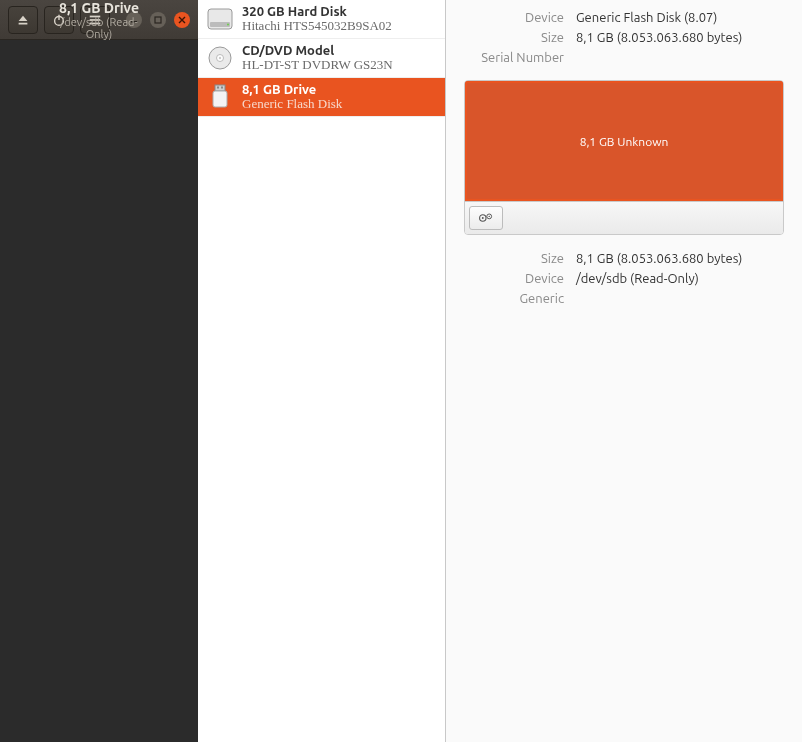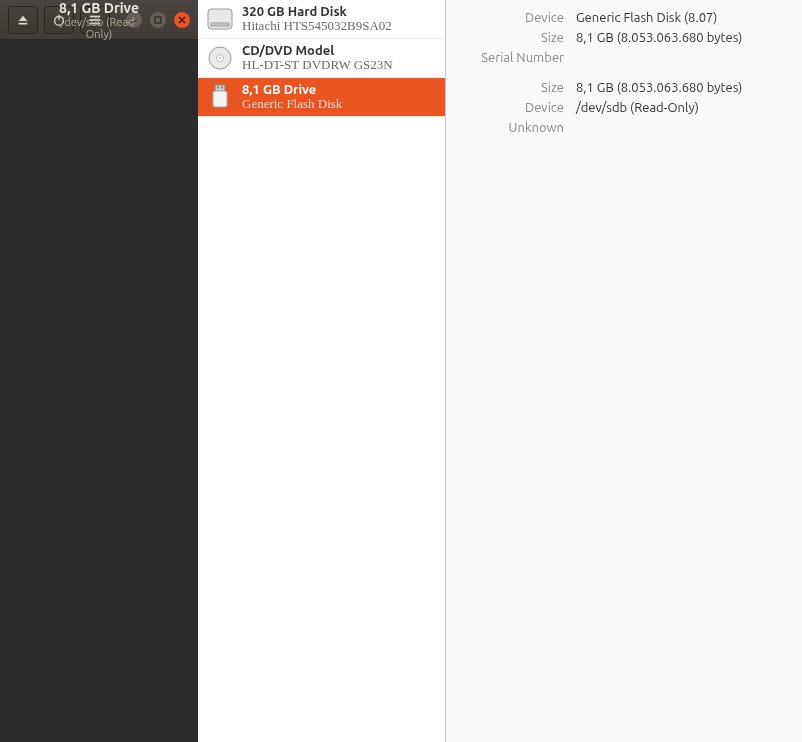--- a/index.html
+++ b/index.html
@@ -269,24 +269,39 @@
     <div class="main">
       <div class="kv-table">
         <div class="kv-key">Device</div>
         <div class="kv-val">Generic Flash Disk (8.07)</div>
         <div class="kv-key">Size</div>
         <div class="kv-val">8,1 GB (8.053.063.680 bytes)</div>
         <div class="kv-key">Serial Number</div>
       </div>
 
 
+      <div class="volume-panel">
+        <div class="volume-block">
+          <span>8,1 GB Unknown</span>
+        </div>
+        <div class="volume-toolbar">
+          <div class="gear-btn">
+            <svg width="16" height="14" viewBox="0 0 20 16">
+              <circle cx="6" cy="8" r="4" fill="none" stroke="#555" stroke-width="1.4"></circle>
+              <circle cx="6" cy="8" r="1.2" fill="#555"></circle>
+              <circle cx="14" cy="6" r="3" fill="none" stroke="#555" stroke-width="1.2"></circle>
+              <circle cx="14" cy="6" r="0.9" fill="#555"></circle>
+            </svg>
+          </div>
+        </div>
+      </div>
 
       <div class="kv-table2">
         <div class="kv-key">Size</div>
         <div class="kv-val">8,1 GB (8.053.063.680 bytes)</div>
         <div class="kv-key">Device</div>
         <div class="kv-val">/dev/sdb (Read-Only)</div>
-        <div class="kv-key">Unknown</div>
+        <div class="kv-key">Generic</div>
       </div>
 
     </div>
   </div>
 </div>
 
 </body></html>

